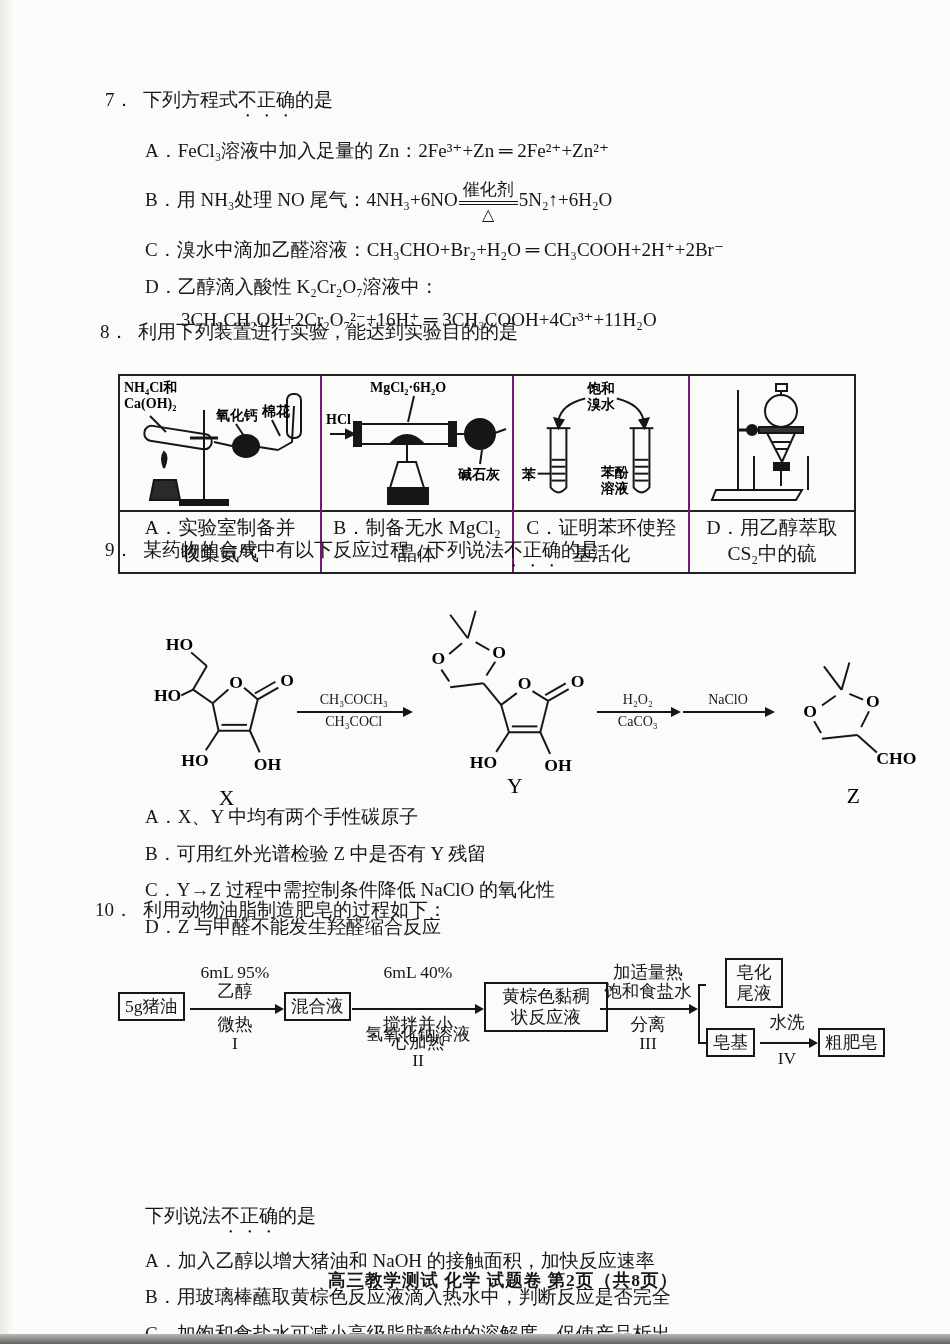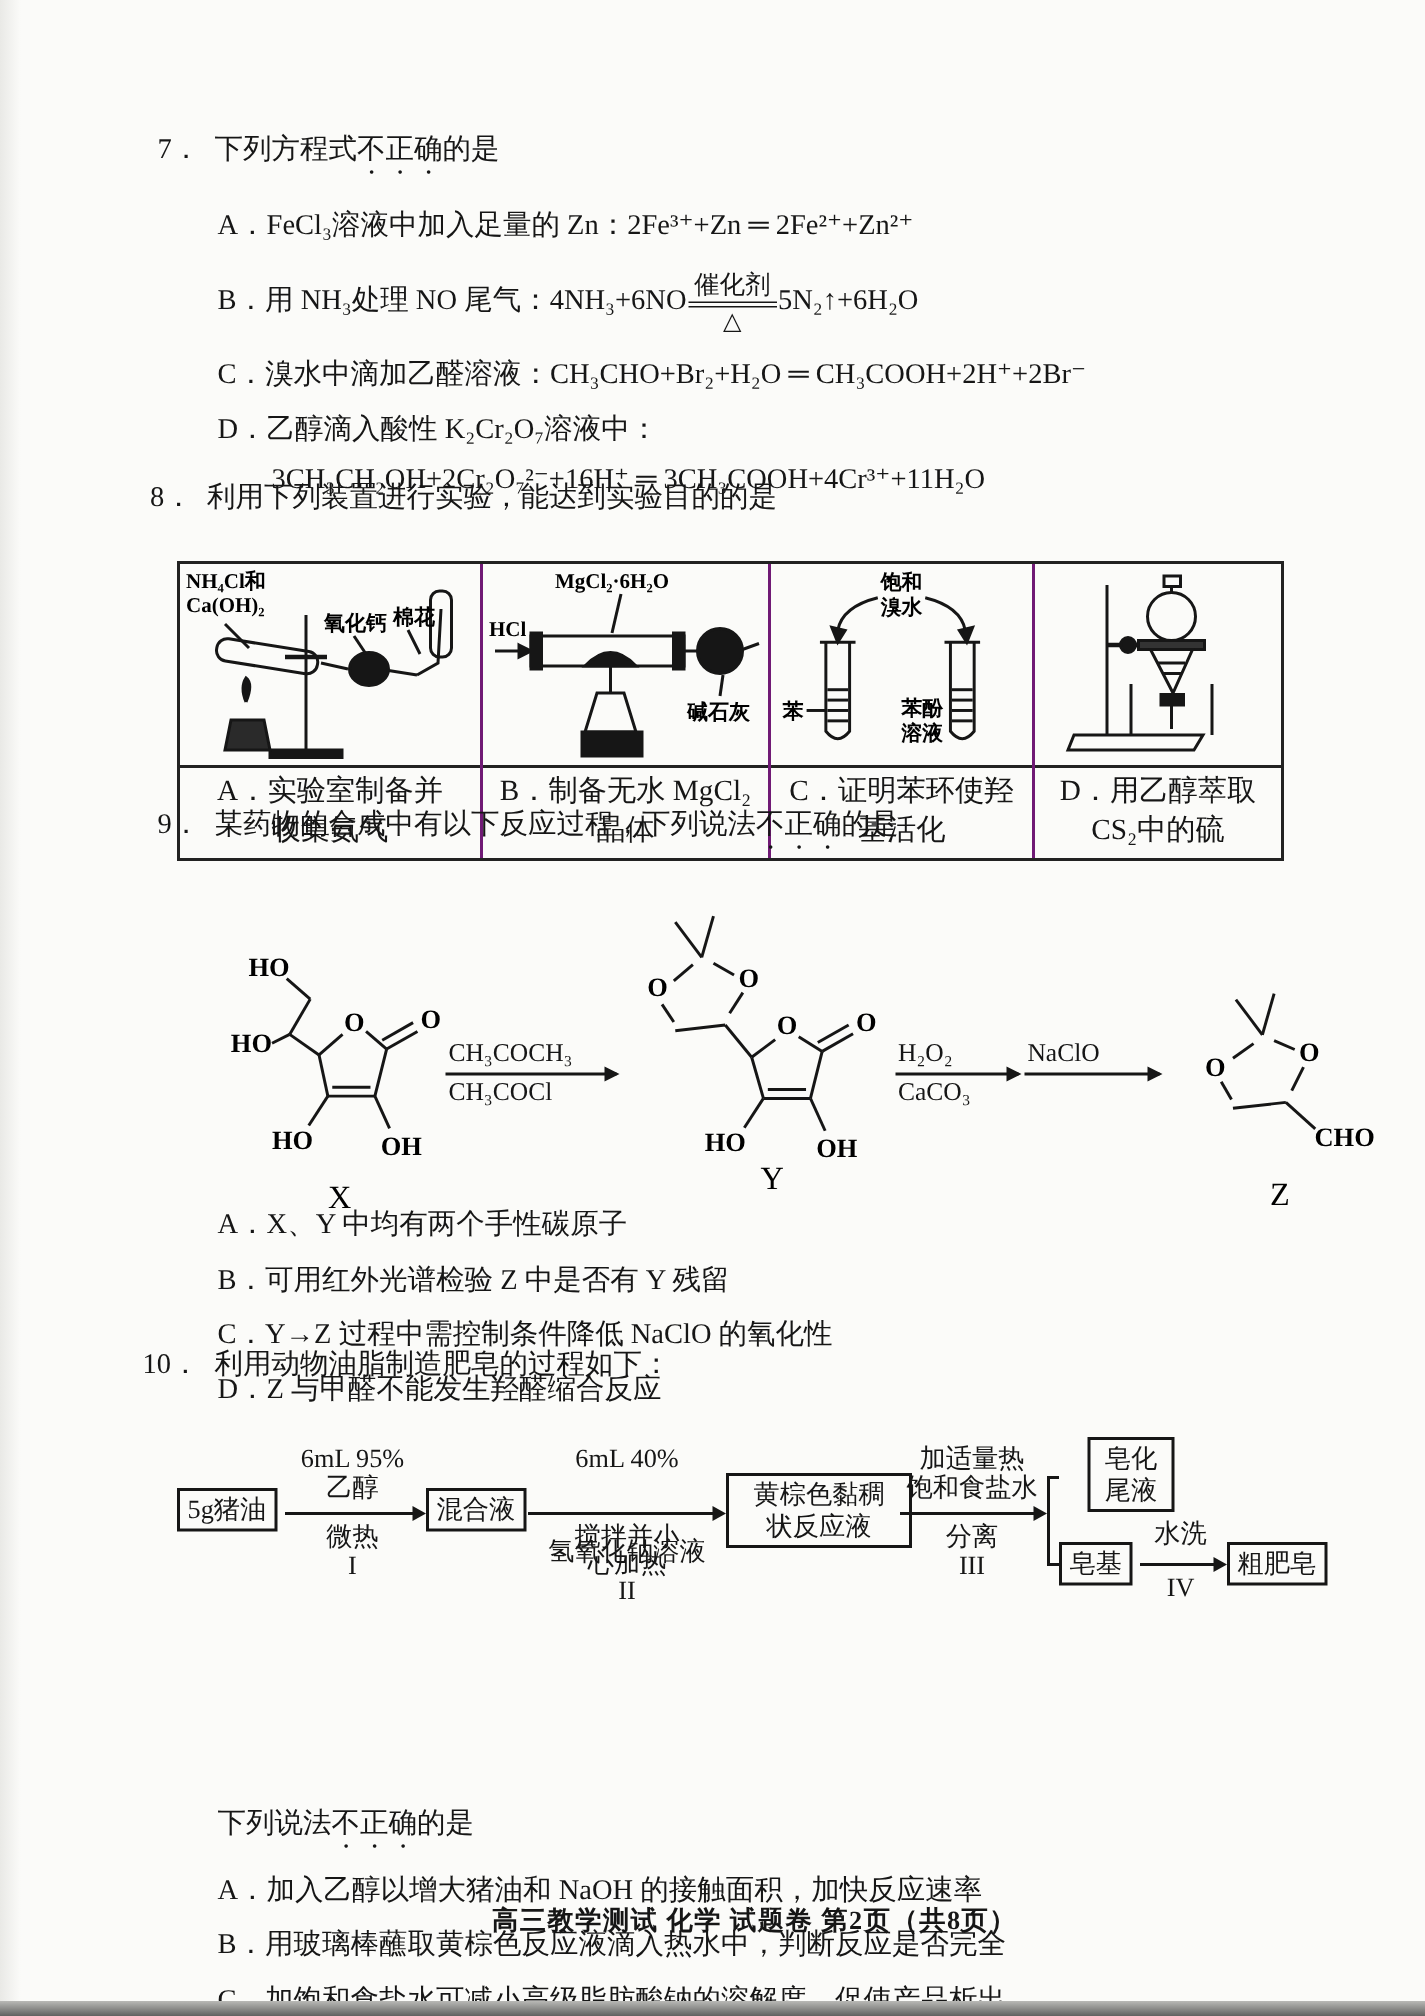--- a/index.html
+++ b/index.html
@@ -32,21 +32,21 @@
   .q8-cell{border-right:2px solid #701a75;display:flex;flex-direction:column;}
   .q8-cell:last-child{border-right:none;}
   .q8-fig{height:134px;border-bottom:2px solid #222;}
   .q8-cap{padding:3px 2px 5px;text-align:center;font-size:19.5px;line-height:1.35;}
   svg text{font-family:inherit;}
   .lbl{font-size:14px;font-weight:600;}
   .atom{font-size:18px;font-weight:700;}
   .tag{font-size:22px;}
   
   .scheme{position:absolute;left:150px;top:24px;width:770px;display:flex;align-items:flex-start;}
-  .rxn{display:flex;flex-direction:column;align-items:flex-start;font-size:17px;line-height:1.3;}
+  .rxn{display:flex;flex-direction:column;align-items:center;font-size:14px;line-height:1.3;}
   .rxn .shaft{position:relative;align-self:stretch;border-top:2px solid #161616;margin-top:2px;}
   .rxn .shaft::after{content:"";position:absolute;right:-2px;top:-6px;
     border-left:10px solid #161616;border-top:5px solid transparent;border-bottom:5px solid transparent;}
   .rxn .top-lab{padding:0 2px;}
   .rxn .bot-lab{padding:0 2px;}
   
   .flow{position:absolute;left:118px;top:36px;width:790px;height:128px;font-size:17.5px;line-height:1.2;}
   .fbox{position:absolute;border:2px solid #161616;text-align:center;padding:2px 5px;background:transparent;}
   .flab{position:absolute;text-align:center;white-space:nowrap;}
   .fshaft{position:absolute;height:0;border-top:2px solid #161616;}

